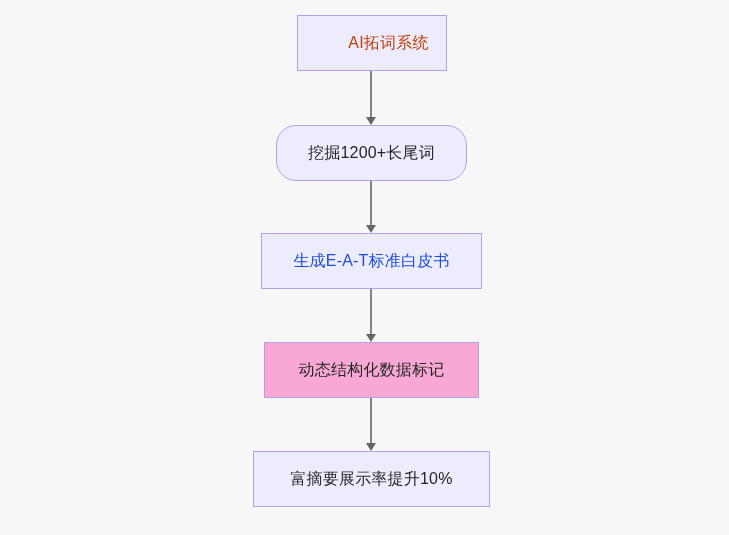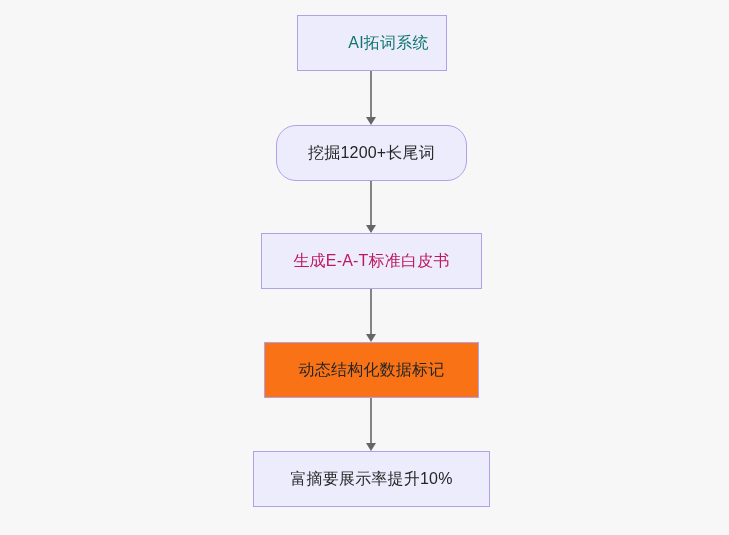--- a/index.html
+++ b/index.html
@@ -66,27 +66,27 @@
         <polygon points="2,45 12,45 7,53" fill="#666666"></polygon>
       </svg>
     </div>
     <div class="edge" style="left: 364px; top: 398px; height: 53px;">
       <svg width="14" height="53" viewBox="0 0 14 53">
         <line x1="7" y1="0" x2="7" y2="46" stroke="#666666" stroke-width="1.6"></line>
         <polygon points="2,45 12,45 7,53" fill="#666666"></polygon>
       </svg>
     </div>
     <div class="node" style="left: 297px; top: 15px; width: 150px; background: rgb(236, 236, 253); border-color: rgb(178, 160, 232);">
-      <span class="node-label" style="color: #0f766e; margin-left: 33px;">AI拓词系统</span>
+      <span class="node-label" style="color: #c2410c; margin-left: 33px;">AI拓词系统</span>
     </div>
     <div class="node" style="left: 276px; top: 125px; width: 191px; background: rgb(236, 236, 253); border-color: rgb(178, 160, 232); border-radius: 20px;">
       <span class="node-label" style="color: rgb(38, 38, 38);">挖掘1200+长尾词</span>
     </div>
     <div class="node" style="left: 261px; top: 233px; width: 221px; background: rgb(236, 236, 253); border-color: rgb(178, 160, 232);">
-      <span class="node-label" style="color: #be185d;">生成E-A-T标准白皮书</span>
+      <span class="node-label" style="color: #1d4ed8;">生成E-A-T标准白皮书</span>
     </div>
-    <div class="node" style="left: 264px; top: 342px; width: 215px; background: #f97316; border-color: rgb(178, 160, 232);">
+    <div class="node" style="left: 264px; top: 342px; width: 215px; background: #f9a8d4; border-color: rgb(178, 160, 232);">
       <span class="node-label" style="color: rgb(38, 38, 38);">动态结构化数据标记</span>
     </div>
     <div class="node" style="left: 253px; top: 451px; width: 237px; background: rgb(236, 236, 253); border-color: rgb(178, 160, 232);">
       <span class="node-label" style="color: rgb(38, 38, 38);">富摘要展示率提升10%</span>
     </div>
   </div>
 
 </body></html>

